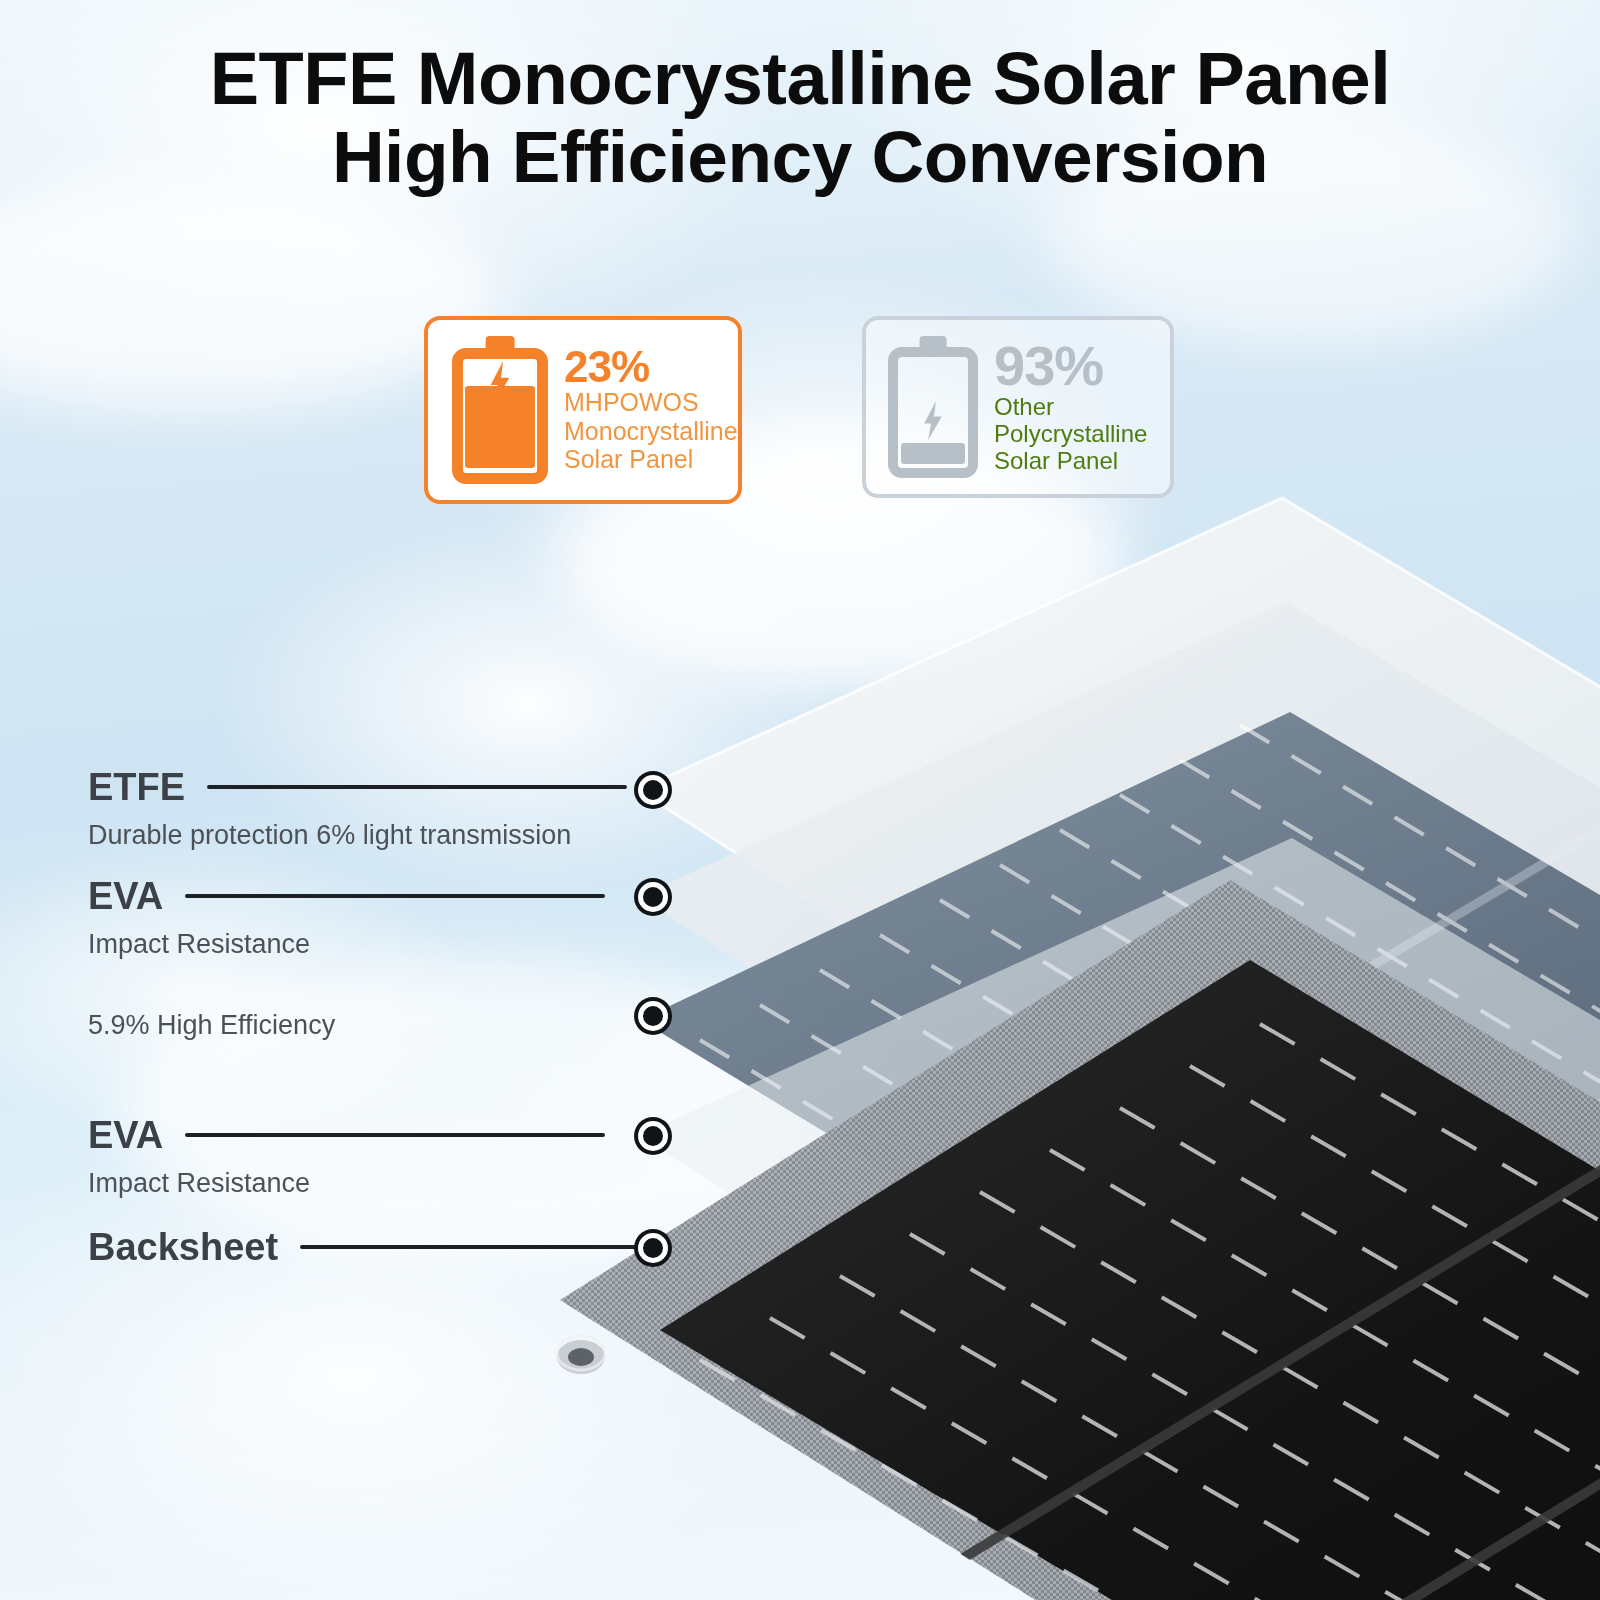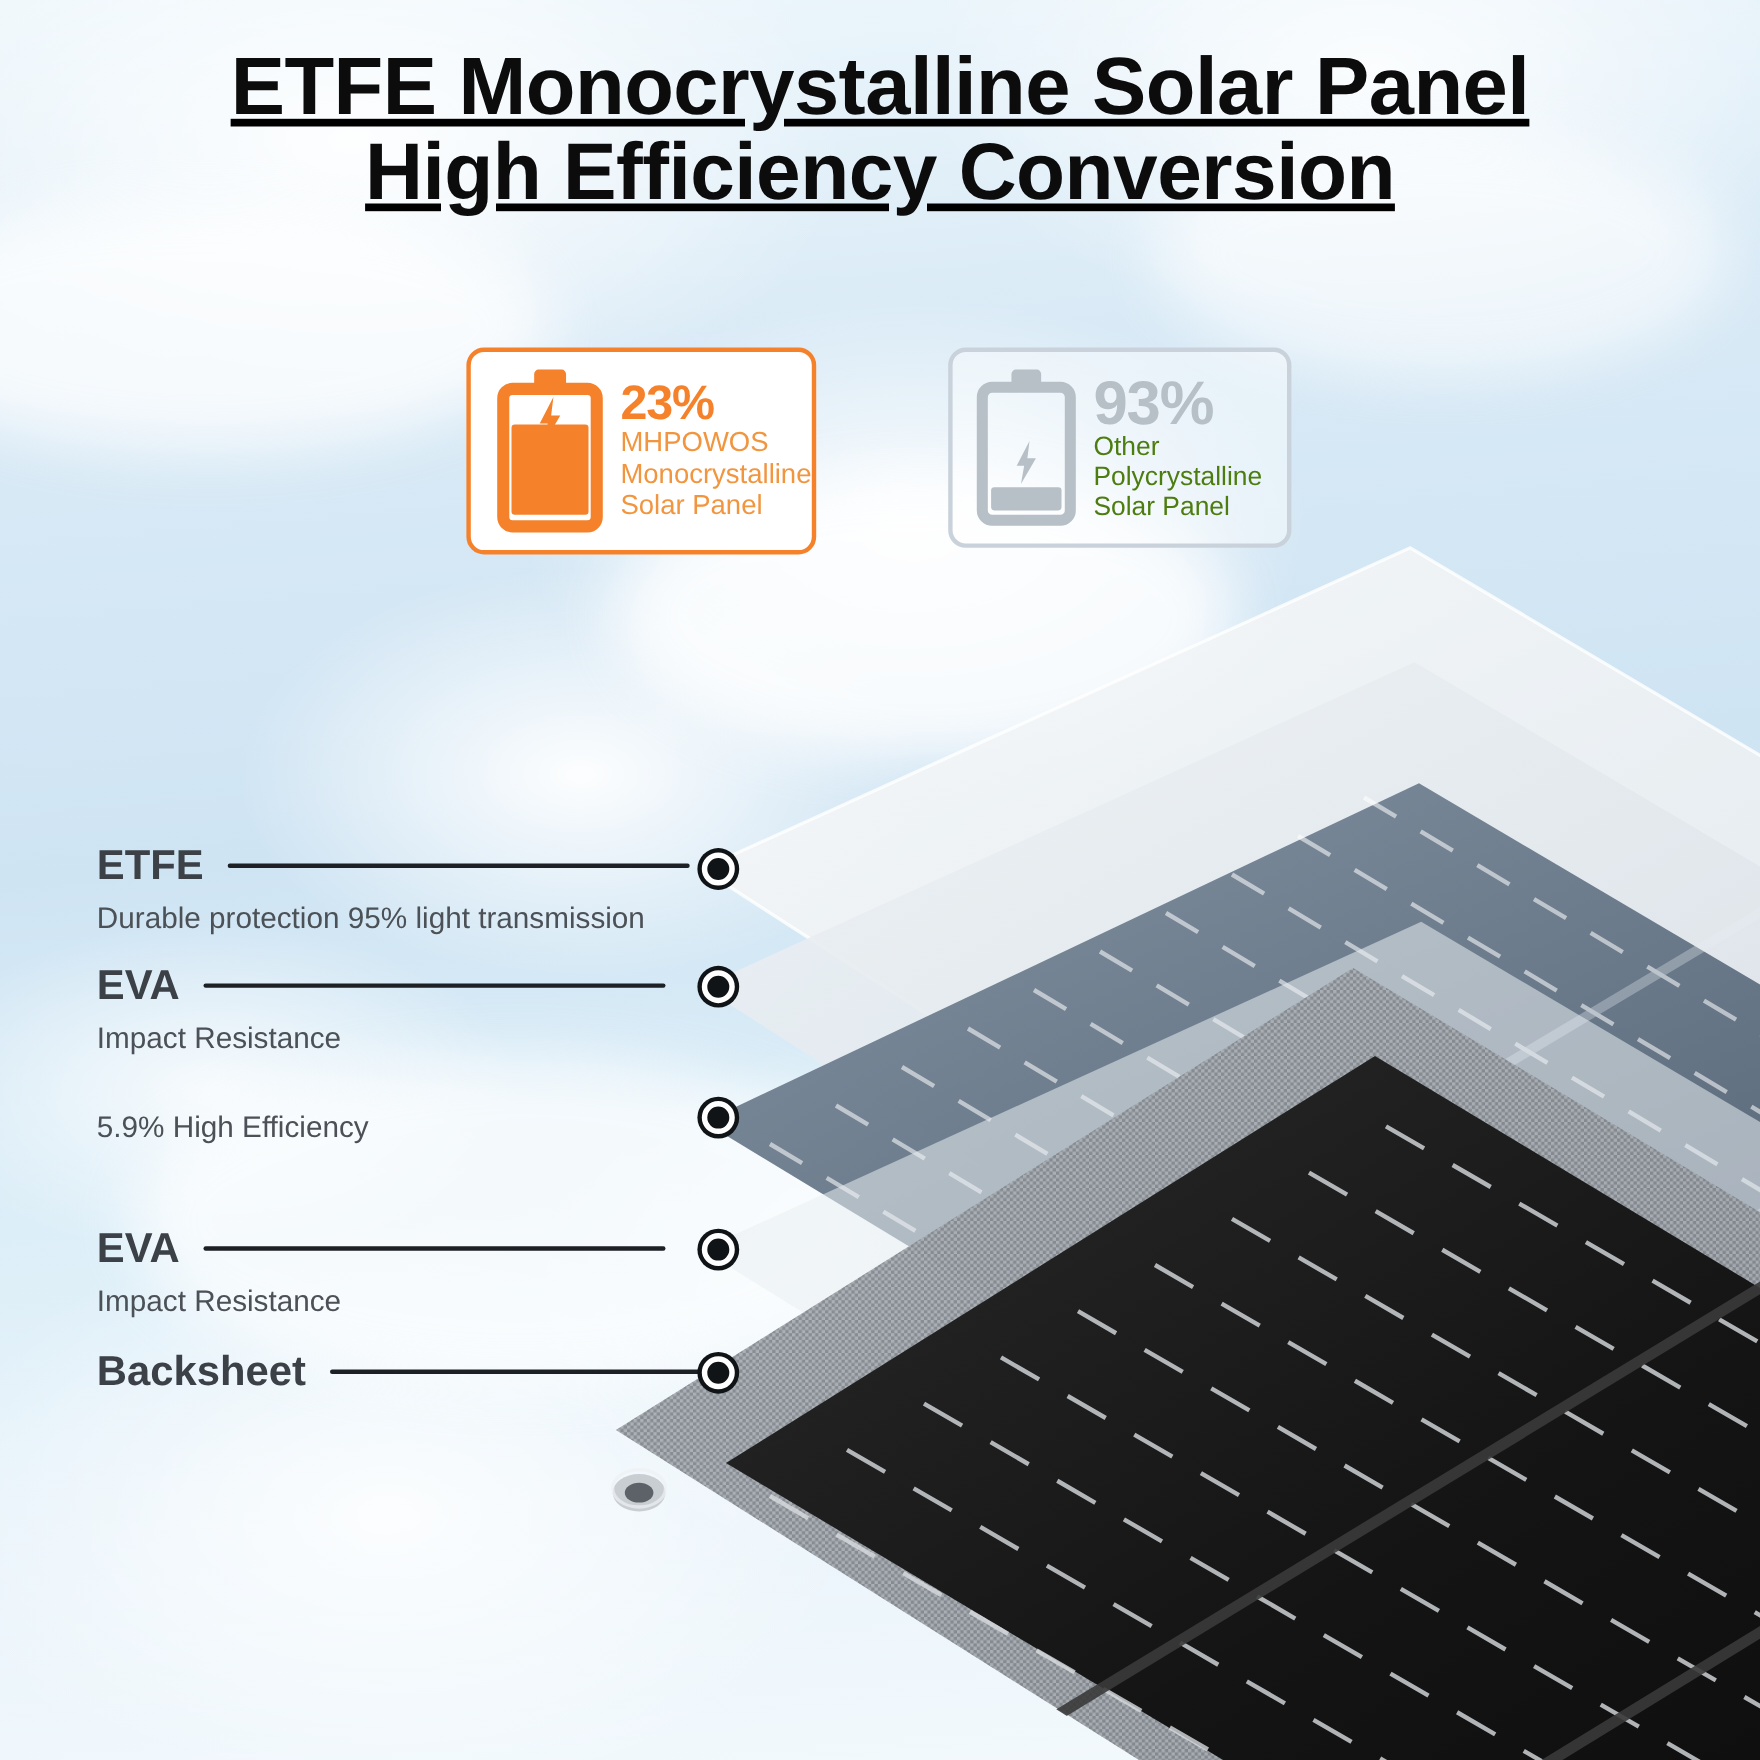--- a/index.html
+++ b/index.html
@@ -20,21 +20,21 @@
       radial-gradient(ellipse 34% 20% at 52% 30%, rgba(255,255,255,.9) 0%, rgba(255,255,255,0) 66%),
       radial-gradient(ellipse 30% 18% at 33% 44%, rgba(255,255,255,.95) 0%, rgba(255,255,255,0) 65%),
       radial-gradient(ellipse 26% 14% at 12% 62%, rgba(255,255,255,.8) 0%, rgba(255,255,255,0) 68%),
       radial-gradient(ellipse 46% 26% at 60% 74%, rgba(255,255,255,.92) 0%, rgba(255,255,255,0) 66%),
       radial-gradient(ellipse 40% 24% at 22% 86%, rgba(255,255,255,.85) 0%, rgba(255,255,255,0) 68%),
       linear-gradient(175deg,#eef7fc 0%, #d9eaf6 22%, #cfe4f3 46%, #dceef8 64%, #eaf4fb 82%, #f4fafd 100%);
   }
   .cloud{position:absolute;border-radius:50%;background:#fff;filter:blur(26px);}
 
   
-  .title-wrap{position:absolute;top:40px;left:0;width:1600px;text-align:center;text-decoration:underline;}
+  .title-wrap{position:absolute;top:40px;left:0;width:1600px;text-align:center;}
   .title-line{
     font-weight:700;color:#0c0c0c;letter-spacing:-.5px;line-height:1.06;
     font-size:74px;white-space:nowrap;
   }
   .title-line.l2{font-size:73px;}
 
   
   .cards{position:absolute;top:310px;left:0;width:1600px;height:200px;}
   .card{
     position:absolute;border-radius:16px;box-sizing:border-box;
@@ -247,21 +247,21 @@
       <ellipse cx="581" cy="1353" rx="24" ry="17" fill="none" stroke="#eef1f3" stroke-width="3" opacity=".7"></ellipse>
     </g>
   </svg>
 
   <div id="callouts">
       <div class="callout" style="top: 768px;">
         <div class="row">
           <div class="lbl">ETFE</div>
           <div class="lead" style="width: 420px;"></div>
         </div>
-        <div class="desc">Durable protection 95% light transmission</div>
+        <div class="desc">Durable protection 6% light transmission</div>
       </div>
       <div class="marker" style="left: 638px; top: 775px;"></div>
       <div class="callout" style="top: 877px;">
         <div class="row">
           <div class="lbl">EVA</div>
           <div class="lead" style="width: 420px;"></div>
         </div>
         <div class="desc">Impact Resistance</div>
       </div>
       <div class="marker" style="left: 638px; top: 882px;"></div>

